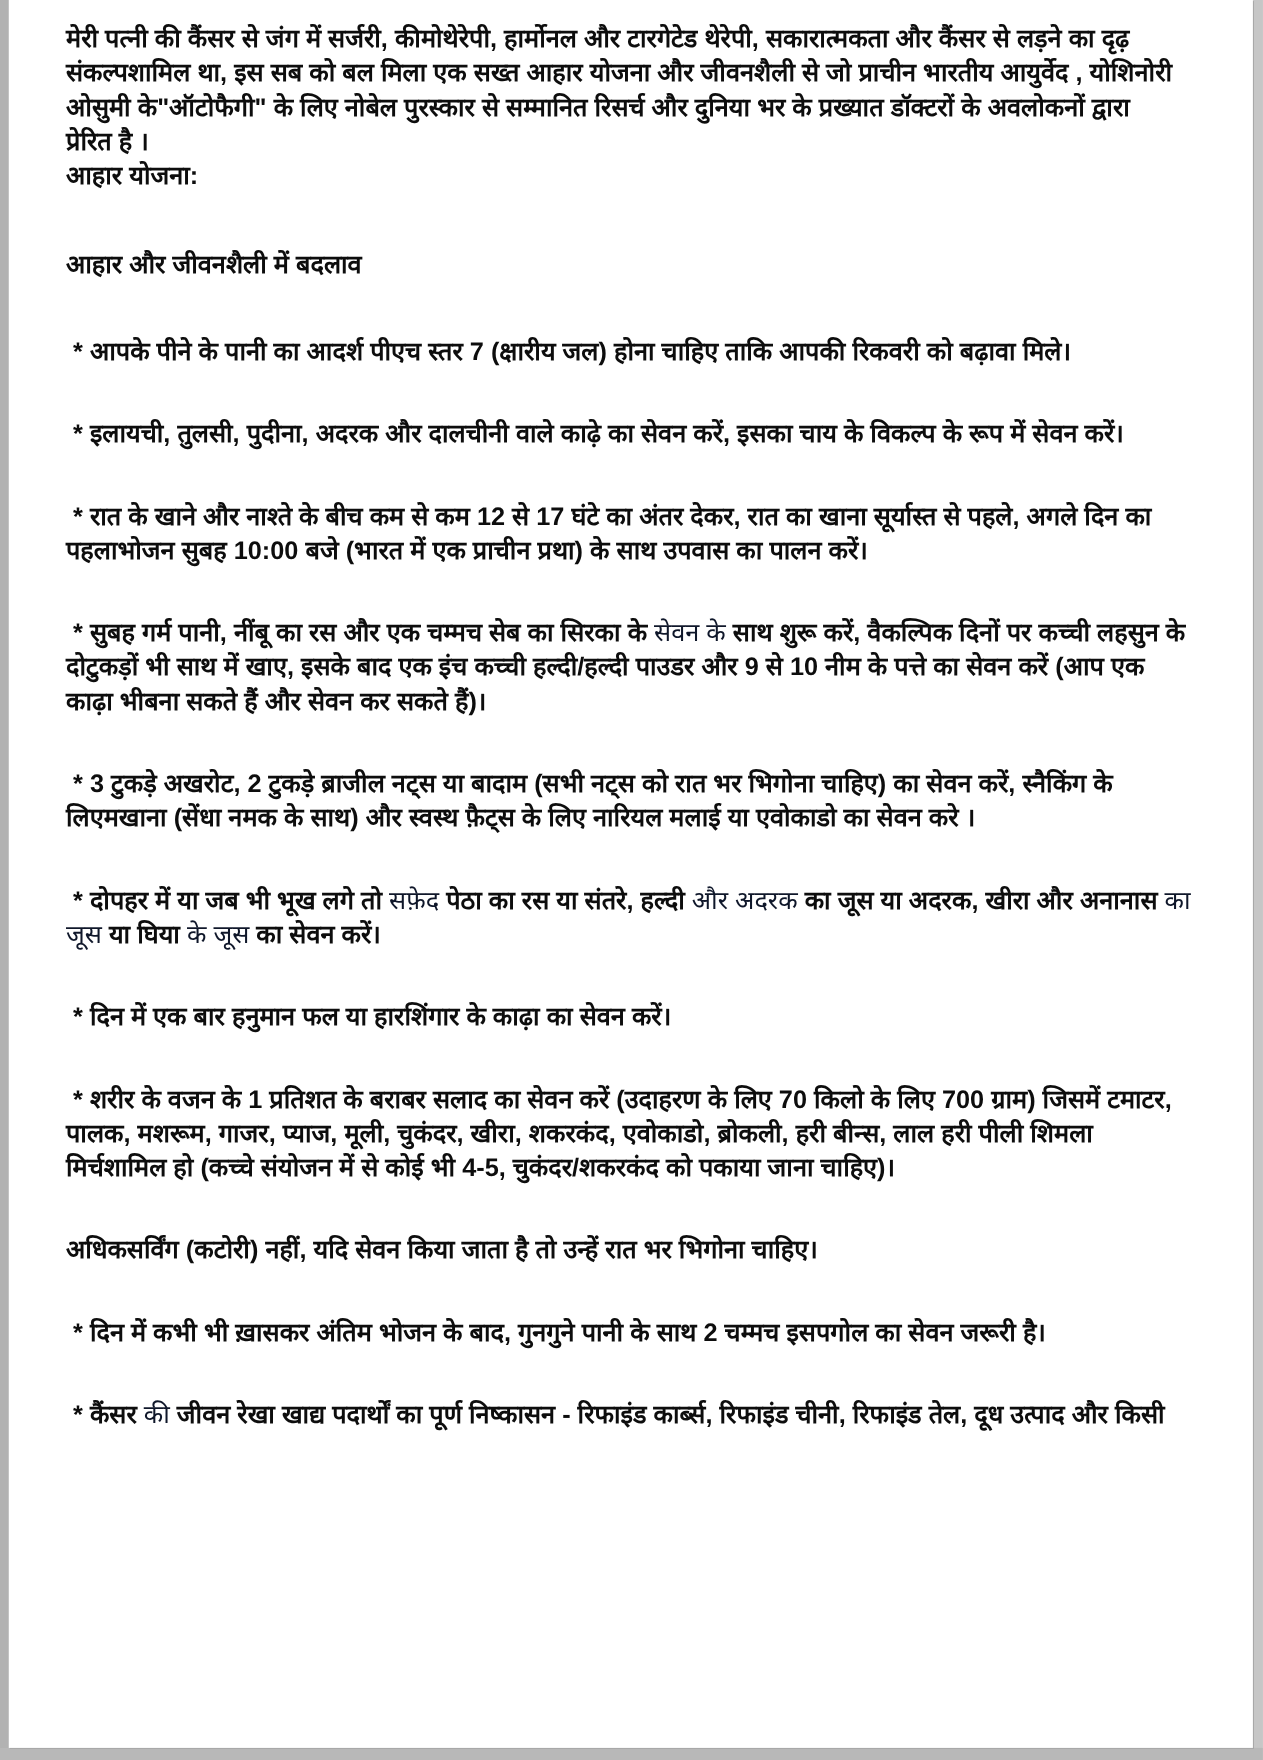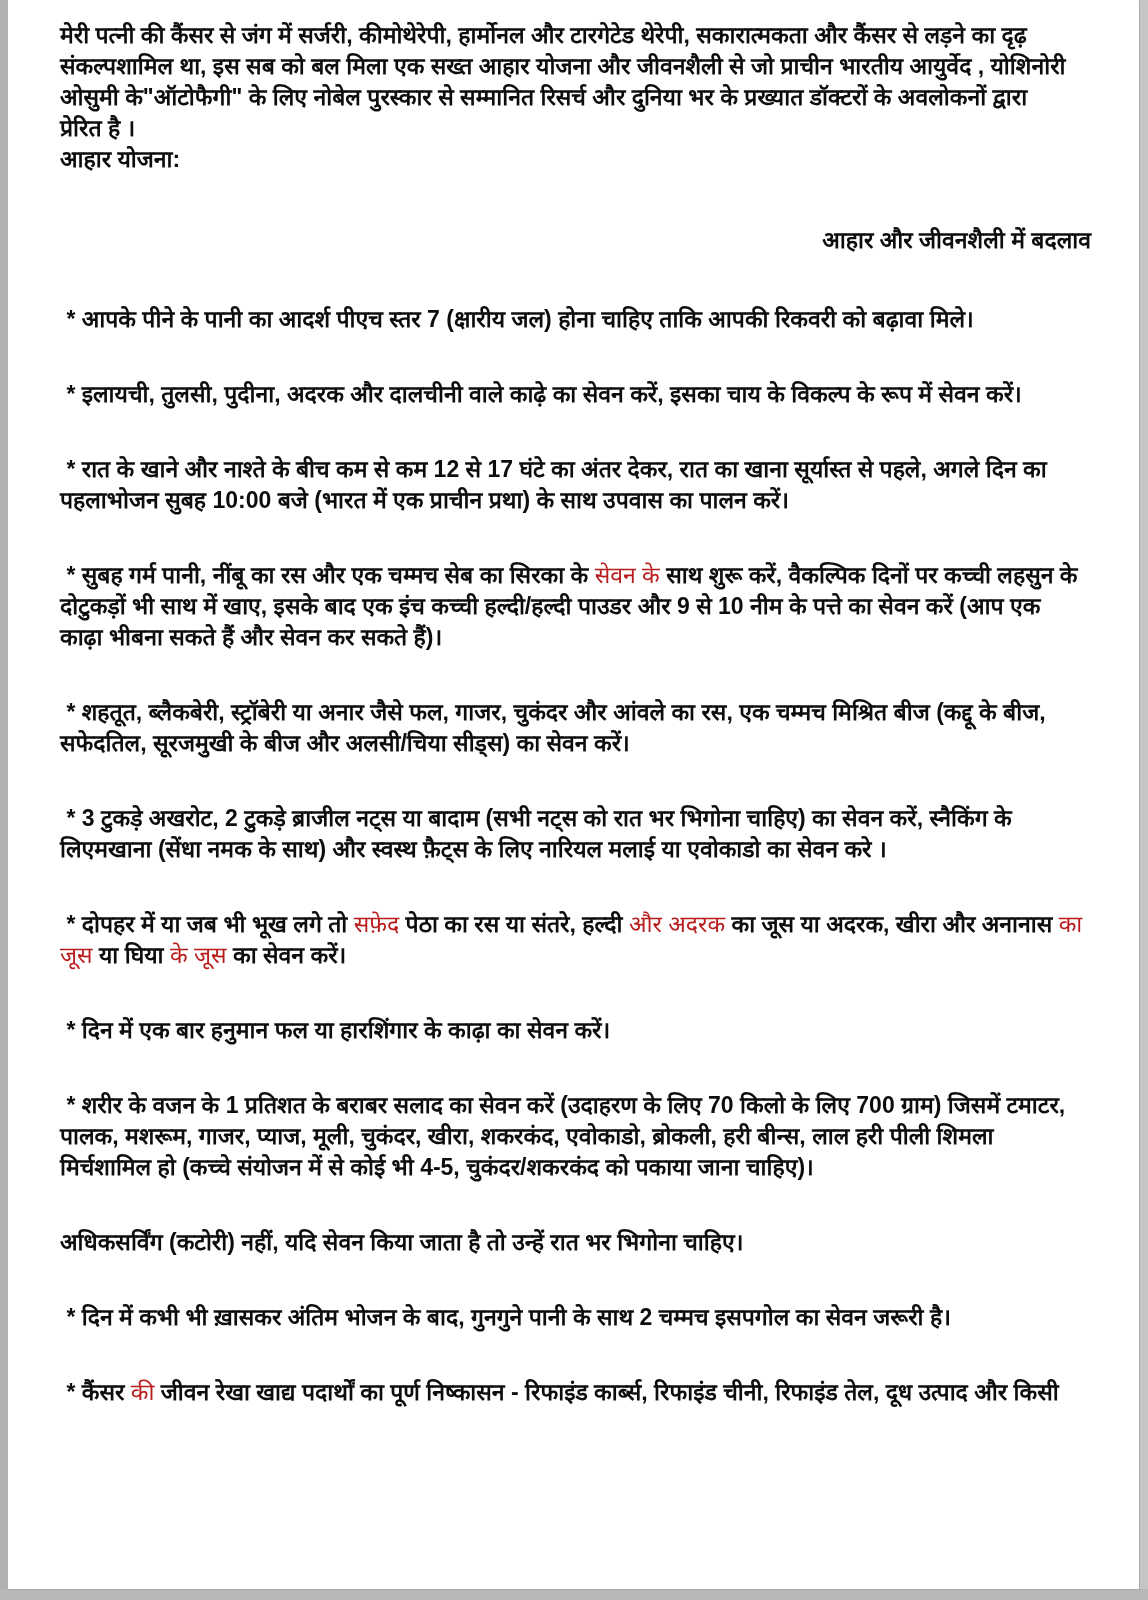--- a/index.html
+++ b/index.html
@@ -34,25 +34,25 @@
     overflow: hidden;
   }
   .doc {
     color: #0d0d0d;
     font-size: 23px;
     line-height: 31px;
     font-weight: 700;
   }
   .bline { white-space: pre-wrap; }
   .intro { margin: 0 0 50px 0; }
-  .heading { margin: 0 0 48px 0; font-size: 23px; font-weight: 700; text-align: right; }
+  .heading { margin: 0 0 48px 0; font-size: 23px; font-weight: 700; }
   .bullet { margin: 16px 0 44px 0; }
   .bullet:last-child { margin-bottom: 0; }
   .seg-b { font-weight: 700; color: #0d0d0d; }
-  .seg-r { font-weight: 400; color: #b91c1c; }
+  .seg-r { font-weight: 400; color: #0f172a; }
 </style>
 </head>
 <body>
 
 <div class="frame">
   <div class="left-edge"></div>
   <div class="bottom-edge"></div>
   <div class="paper">
     <div class="doc">
       <div class="intro" id="intro-block">
@@ -73,24 +73,20 @@
           <div class="bullet">
             <div class="bline"><span class="seg-b"> * रात के खाने और नाश्ते के बीच कम से कम 12 से 17 घंटे का अंतर देकर, रात का खाना सूर्यास्त से पहले, अगले दिन का</span></div>
             <div class="bline"><span class="seg-b">पहलाभोजन सुबह 10:00 बजे (भारत में एक प्राचीन प्रथा) के साथ उपवास का पालन करें।</span></div>
           </div>
           <div class="bullet">
             <div class="bline"><span class="seg-b"> * सुबह गर्म पानी, नींबू का रस और एक चम्मच सेब का सिरका के </span><span class="seg-r">सेवन के</span><span class="seg-b"> साथ शुरू करें, वैकल्पिक दिनों पर कच्ची लहसुन के</span></div>
             <div class="bline"><span class="seg-b">दोटुकड़ों भी साथ में खाए, इसके बाद एक इंच कच्ची हल्दी/हल्दी पाउडर और 9 से 10 नीम के पत्ते का सेवन करें (आप एक</span></div>
             <div class="bline"><span class="seg-b">काढ़ा भीबना सकते हैं और सेवन कर सकते हैं)।</span></div>
           </div>
           <div class="bullet">
-            <div class="bline"><span class="seg-b"> * शहतूत, ब्लैकबेरी, स्ट्रॉबेरी या अनार जैसे फल, गाजर, चुकंदर और आंवले का रस, एक चम्मच मिश्रित बीज (कद्दू के बीज,</span></div>
-            <div class="bline"><span class="seg-b">सफेदतिल, सूरजमुखी के बीज और अलसी/चिया सीड्स) का सेवन करें।</span></div>
-          </div>
-          <div class="bullet">
             <div class="bline"><span class="seg-b"> * 3 टुकड़े अखरोट, 2 टुकड़े ब्राजील नट्स या बादाम (सभी नट्स को रात भर भिगोना चाहिए) का सेवन करें, स्नैकिंग के</span></div>
             <div class="bline"><span class="seg-b">लिएमखाना (सेंधा नमक के साथ) और स्वस्थ फ़ैट्स के लिए नारियल मलाई या एवोकाडो का सेवन करे ।</span></div>
           </div>
           <div class="bullet">
             <div class="bline"><span class="seg-b"> * दोपहर में या जब भी भूख लगे तो </span><span class="seg-r">सफ़ेद</span><span class="seg-b"> पेठा का रस या संतरे, हल्दी </span><span class="seg-r">और अदरक</span><span class="seg-b"> का जूस या अदरक, खीरा और अनानास </span><span class="seg-r">का</span></div>
             <div class="bline"><span class="seg-r">जूस </span><span class="seg-b">या घिया </span><span class="seg-r">के जूस </span><span class="seg-b">का सेवन करें।</span></div>
           </div>
           <div class="bullet">
             <div class="bline"><span class="seg-b"> * दिन में एक बार हनुमान फल या हारशिंगार के काढ़ा का सेवन करें।</span></div>
           </div>

